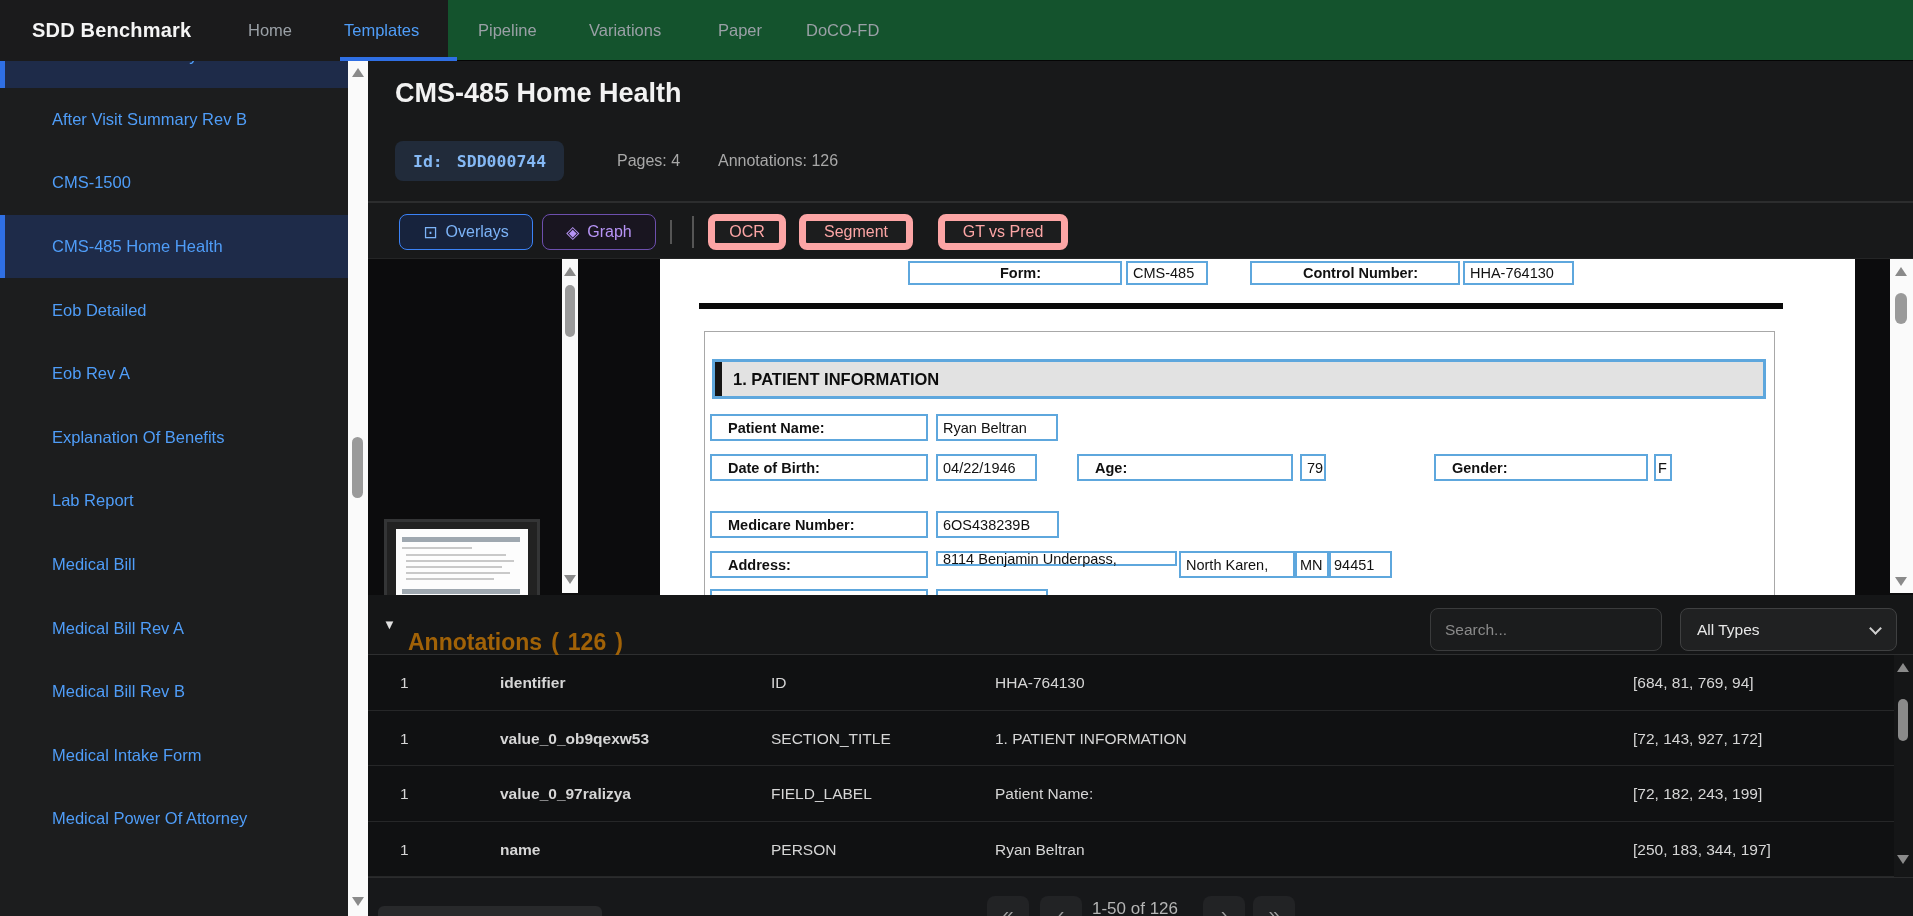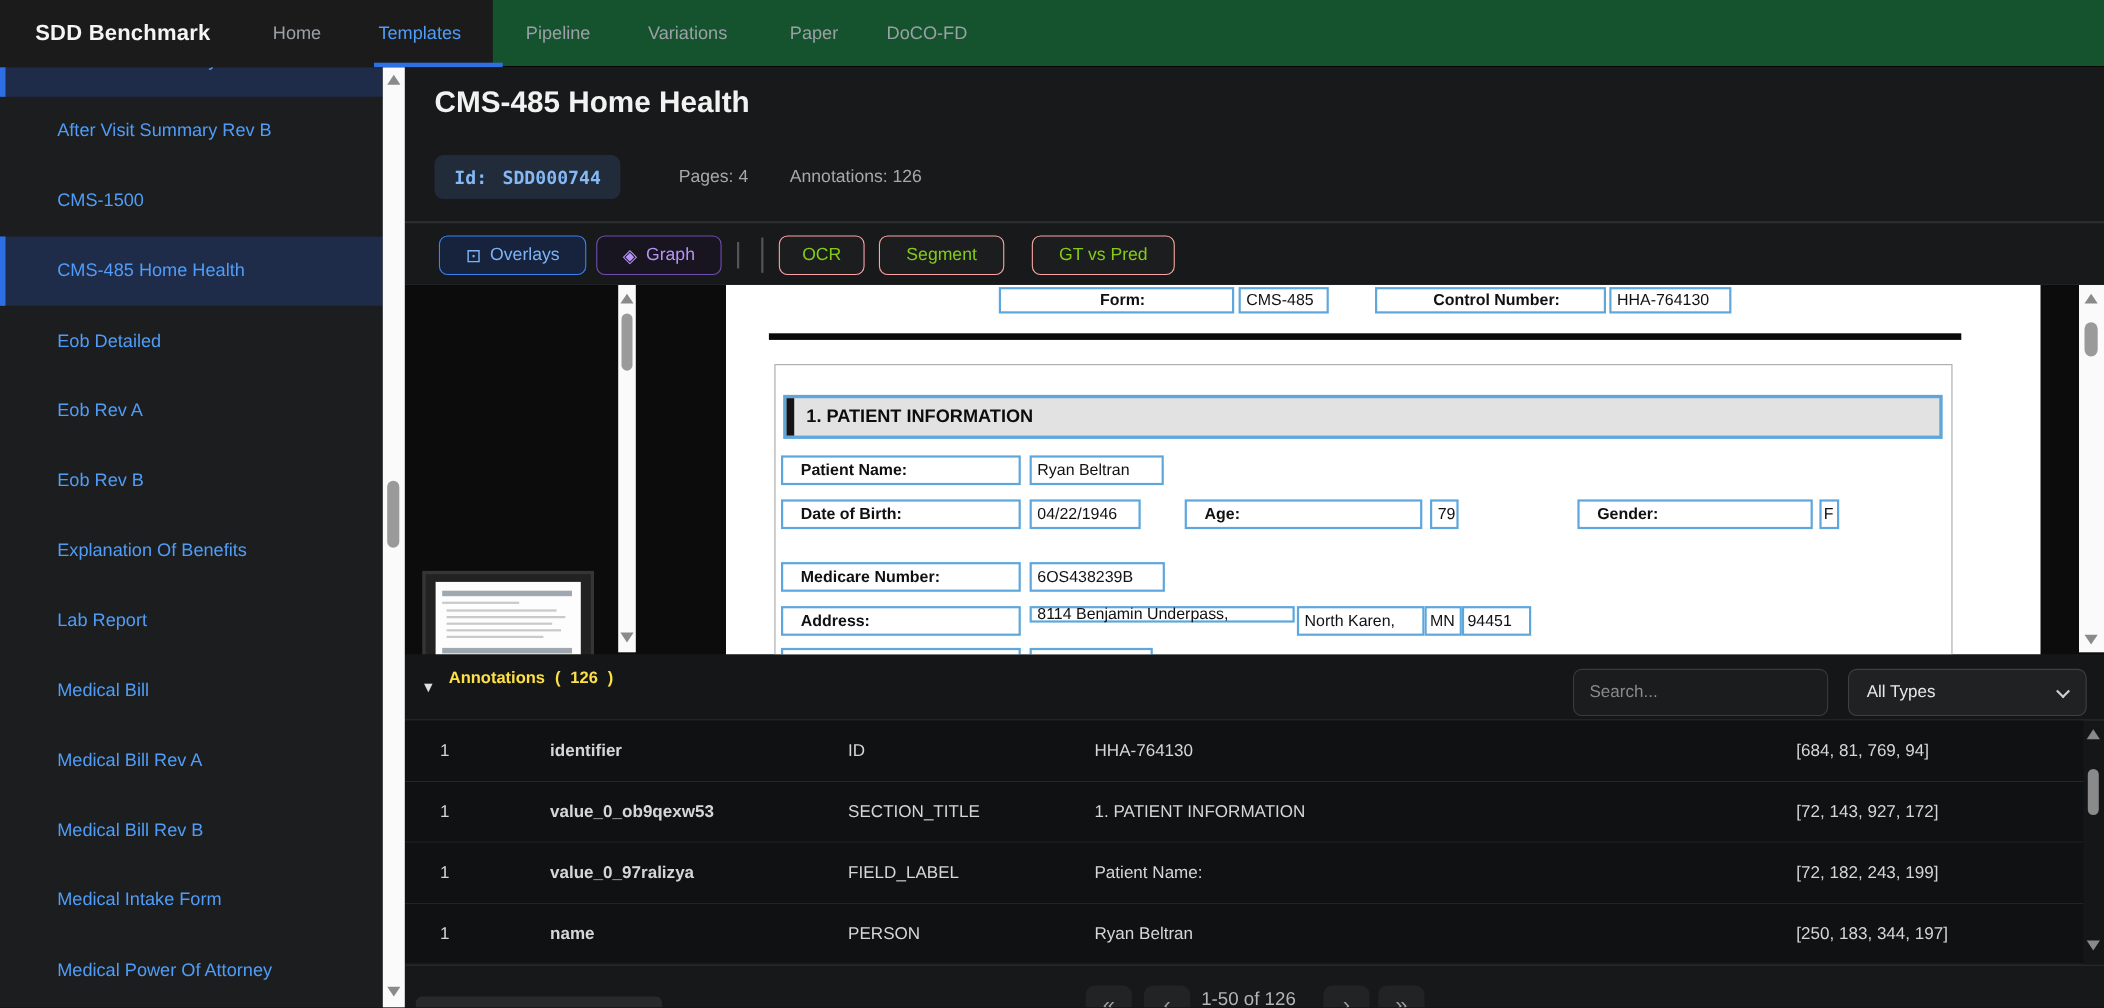--- a/index.html
+++ b/index.html
@@ -32,21 +32,21 @@
   .id-badge { position:absolute; left:27px; top:80px; height:40px; background:#212b3a; border-radius:8px; display:flex; align-items:center; padding:0 18px; font-family:"DejaVu Sans Mono","Liberation Mono",monospace; font-weight:bold; font-size:16.5px; color:#85b9f5; }
   .id-badge .idv { margin-left:14px; }
   .meta { position:absolute; top:80px; height:40px; line-height:40px; color:#a8a8a8; font-size:16px; }
   .hdr-divider { position:absolute; left:0; top:140px; right:0; height:2px; background:#2c2d2e; }
 
   
   .tbtn { position:absolute; top:153px; height:36px; border-radius:8px; display:flex; align-items:center; justify-content:center; gap:8px; font-size:16px; cursor:pointer; }
   .tbtn .ticon { font-size:17px; line-height:1; }
   .btn-overlays { border:1px solid #3b82f6; background:#17233d; color:#7cb3f7; }
   .btn-graph { border:1px solid #6d4fae; background:#191520; color:#b794f6; }
-  .tbtn.disabled { border:1px solid #fca5a5; background:#1c1d1e; color:#84cc16; cursor:default; }
+  .tbtn.disabled { border:7px solid #fca5a5; background:#1c1d1e; color:#fca5a5; cursor:default; }
   .tb-sep { position:absolute; width:2px; background:#555; }
 
   
   .viewer { position:absolute; left:368px; top:258px; width:1545px; height:337px; background:#0c0c0d; border-top:1px solid #242526; z-index:5; overflow:hidden; }
   .thumb1 { position:absolute; left:16px; top:22px; width:156px; height:230px; border:3px solid #2e6ee0; background:#1e2b49; cursor:pointer; }
   .thumb-page { position:absolute; left:9px; top:5px; width:132px; height:174px; background:#fdfdfd; overflow:hidden; }
   .thumb-label { position:absolute; left:0; right:0; top:200px; text-align:center; color:#b7bcc2; font-size:16px; }
   .thumb2 { position:absolute; left:16px; top:260px; width:156px; height:120px; border:3px solid #343536; background:#222; cursor:pointer; }
   .mini-line { position:absolute; height:2px; background:#c9c9c9; }
   .mini-bar { position:absolute; height:5px; background:#9fa8b0; }
@@ -62,21 +62,21 @@
   .sec-black { position:absolute; left:0; top:0; bottom:0; width:7px; background:#141414; }
   .sec-title { position:absolute; left:18px; top:0; height:34px; line-height:34px; font-weight:bold; font-size:16.5px; color:#0d0d0d; }
 
   
   .vsb { position:absolute; background:#fafafa; }
 
   
   .annpanel { position:absolute; left:368px; top:595px; width:1545px; height:321px; background:#151617; z-index:6; }
   .ann-header { position:absolute; left:0; top:0; right:0; height:60px; border-bottom:1px solid #2e2f30; }
   .ann-collapse { position:absolute; left:15px; top:22px; color:#e0e0e0; font-size:13px; cursor:pointer; }
-  .ann-title { position:absolute; left:40px; top:13px; color:#fde047; font-size:15px; font-weight:bold; }
+  .ann-title { position:absolute; left:40px; top:34px; color:#a16207; font-size:23px; font-weight:bold; }
   .ann-title .paren { margin:0 9px; font-weight:bold; }
   .search-input { position:absolute; left:1062px; top:13px; width:232px; height:43px; background:#1b1c1d; border:1px solid #3a3b3c; border-radius:8px; color:#d8d8d8; font-size:15.5px; padding:0 14px; outline:none; font-family:"Liberation Sans","DejaVu Sans",sans-serif; }
   .search-input::placeholder { color:#8a8a8a; }
   .type-select { position:absolute; left:1312px; top:13px; width:217px; height:43px; background:#202122; border:1px solid #3f4041; border-radius:8px; color:#e8e8e8; font-size:15.5px; display:flex; align-items:center; padding:0 16px; cursor:pointer; }
   .chev { position:absolute; right:16px; top:15px; width:9px; height:9px; border-right:2px solid #cfcfcf; border-bottom:2px solid #cfcfcf; transform:rotate(45deg); }
   .ann-row { position:absolute; left:0; width:1526px; height:55.5px; border-bottom:1px solid #262728; background:#101112; cursor:pointer; }
   .ann-row .cell { position:absolute; top:0; height:55.5px; line-height:55.5px; color:#d6d6d6; font-size:15.5px; white-space:nowrap; }
   .c-page { left:32px; } .c-name { left:132px;font-weight:bold; } .c-type { left:403px; } .c-text { left:627px; } .c-bbox { left:1265px; }
   .pagebar { position:absolute; left:0; right:0; top:282px; height:39px; background:#17181a; border-top:1px solid #2b2c2d; overflow:hidden; }
   .pg-btn { position:absolute; top:18px; width:42px; height:40px; background:#222325; border-radius:8px; color:#a0a0a0; font-size:20px; text-align:center; line-height:36px; cursor:pointer; }
@@ -102,21 +102,20 @@
   </div>
 
   <div class="sidebar">
     <div class="side-list">
       <div class="side-item selected">After Visit Summary Rev A</div>
       <div class="side-item">After Visit Summary Rev B</div>
       <div class="side-item">CMS-1500</div>
       <div class="side-item selected">CMS-485 Home Health</div>
       <div class="side-item">Eob Detailed</div>
       <div class="side-item">Eob Rev A</div>
-      <div class="side-item">Eob Rev B</div>
       <div class="side-item">Explanation Of Benefits</div>
       <div class="side-item">Lab Report</div>
       <div class="side-item">Medical Bill</div>
       <div class="side-item">Medical Bill Rev A</div>
       <div class="side-item">Medical Bill Rev B</div>
       <div class="side-item">Medical Intake Form</div>
       <div class="side-item">Medical Power Of Attorney</div>
     </div>
   </div>
 

